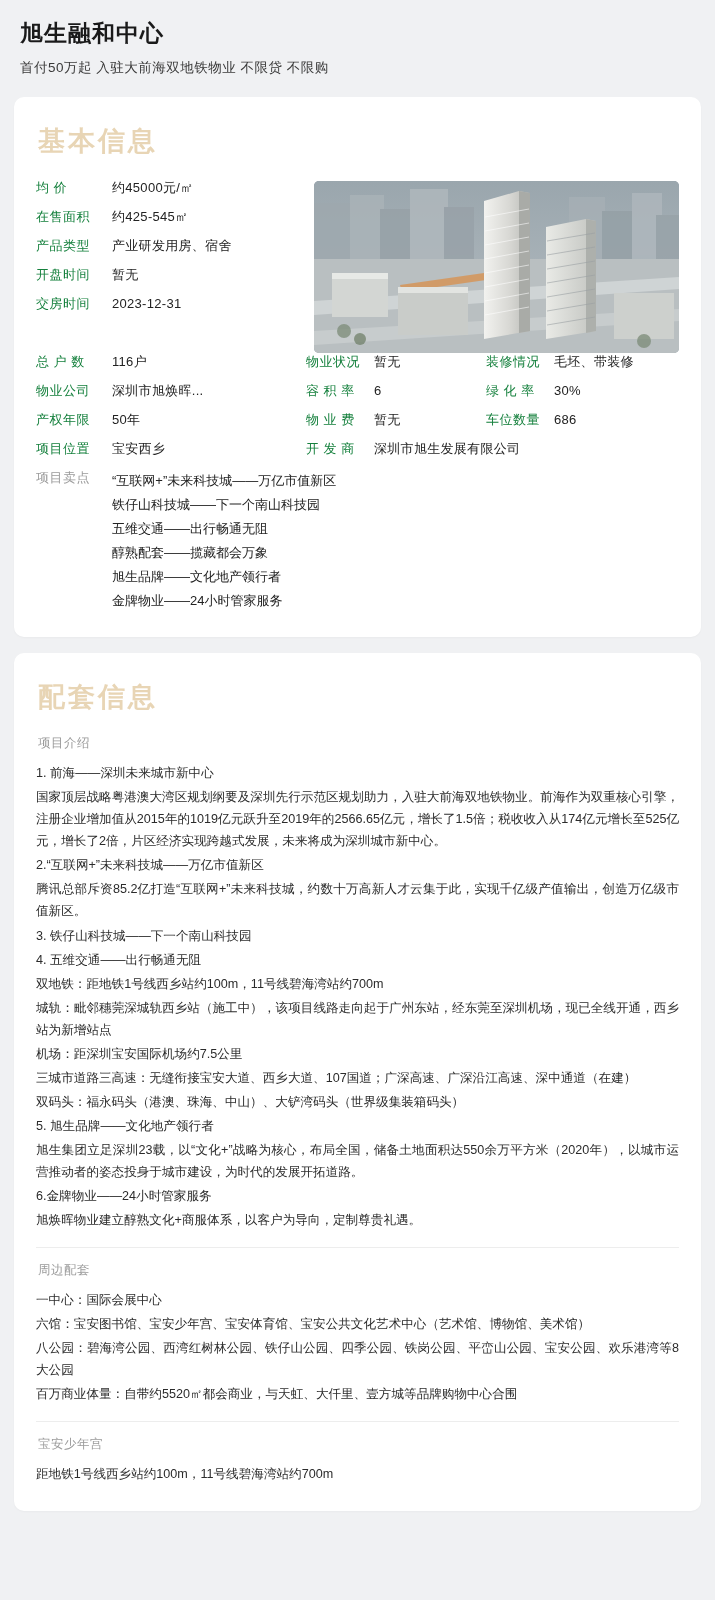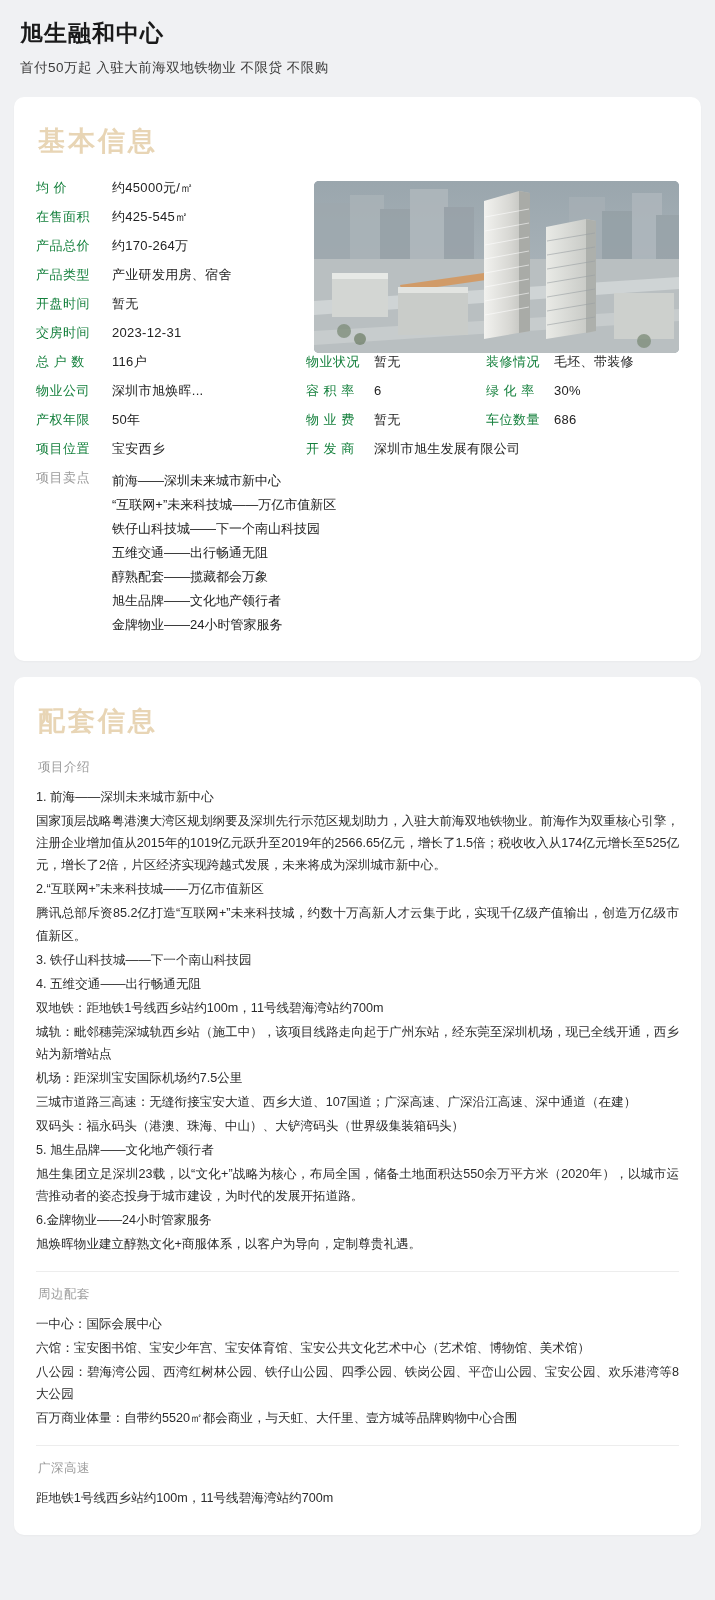--- a/index.html
+++ b/index.html
@@ -152,24 +152,20 @@
     <div class="basic-top">
       <div class="basic-left">
 
         <div class="row">
           <div class="lbl">均       价</div>
           <div class="val">约45000元/㎡</div>
         </div>
         <div class="row">
           <div class="lbl">在售面积</div>
           <div class="val">约425-545㎡</div>
-        </div>
-        <div class="row">
-          <div class="lbl">产品总价</div>
-          <div class="val">约170-264万</div>
         </div>
         <div class="row">
           <div class="lbl">产品类型</div>
           <div class="val">产业研发用房、宿舍</div>
         </div>
         <div class="row">
           <div class="lbl">开盘时间</div>
           <div class="val">暂无</div>
         </div>
         <div class="row">
@@ -308,21 +304,20 @@
       </div>
       <div class="g-col c2" style="width:auto;flex:1;">
         <div class="lbl">开 发 商</div>
         <div class="val">深圳市旭生发展有限公司</div>
       </div>
     </div>
 
     <div class="selling">
       <div class="lbl">项目卖点</div>
       <div class="selling-list">
-        <div>前海——深圳未来城市新中心</div>
         <div>“互联网+”未来科技城——万亿市值新区</div>
         <div>铁仔山科技城——下一个南山科技园</div>
         <div>五维交通——出行畅通无阻</div>
         <div>醇熟配套——揽藏都会万象</div>
         <div>旭生品牌——文化地产领行者</div>
         <div>金牌物业——24小时管家服务</div>
       </div>
     </div>
   </div>
 
@@ -350,17 +345,17 @@
     <div class="divider"></div>
 
     <div class="sec-label">周边配套</div>
     <p class="para">一中心：国际会展中心</p>
     <p class="para">六馆：宝安图书馆、宝安少年宫、宝安体育馆、宝安公共文化艺术中心（艺术馆、博物馆、美术馆）</p>
     <p class="para">八公园：碧海湾公园、西湾红树林公园、铁仔山公园、四季公园、铁岗公园、平峦山公园、宝安公园、欢乐港湾等8大公园</p>
     <p class="para">百万商业体量：自带约5520㎡都会商业，与天虹、大仟里、壹方城等品牌购物中心合围</p>
 
     <div class="divider"></div>
 
-    <div class="sec-label">广深高速</div>
+    <div class="sec-label">宝安少年宫</div>
     <p class="para">距地铁1号线西乡站约100m，11号线碧海湾站约700m</p>
   </div>
 
 </div>
 
 </body></html>

